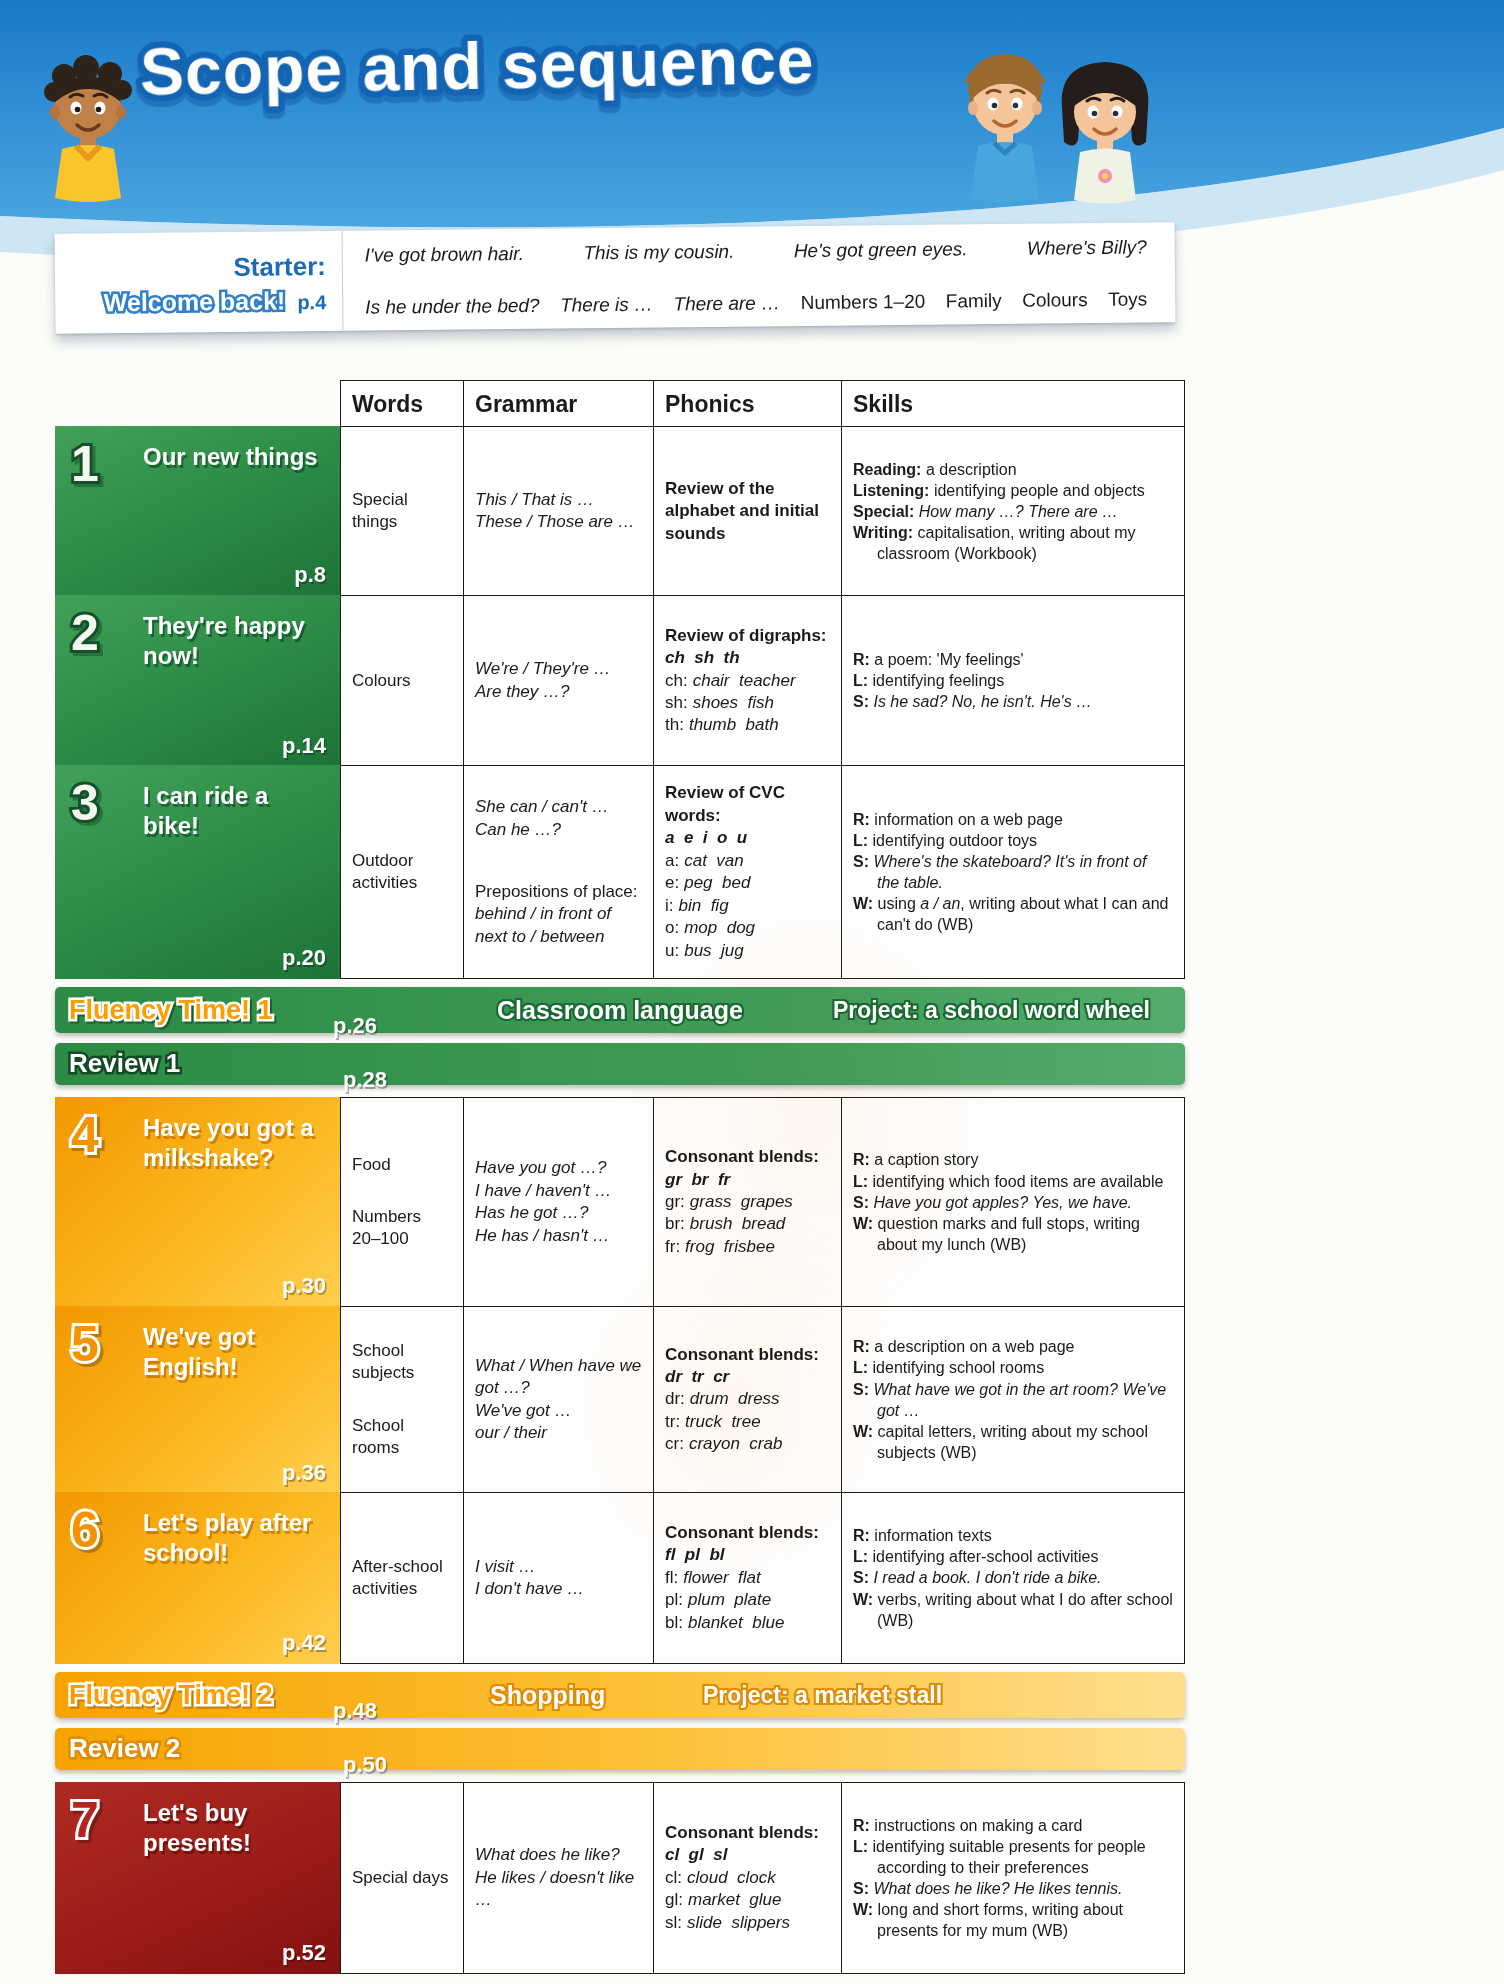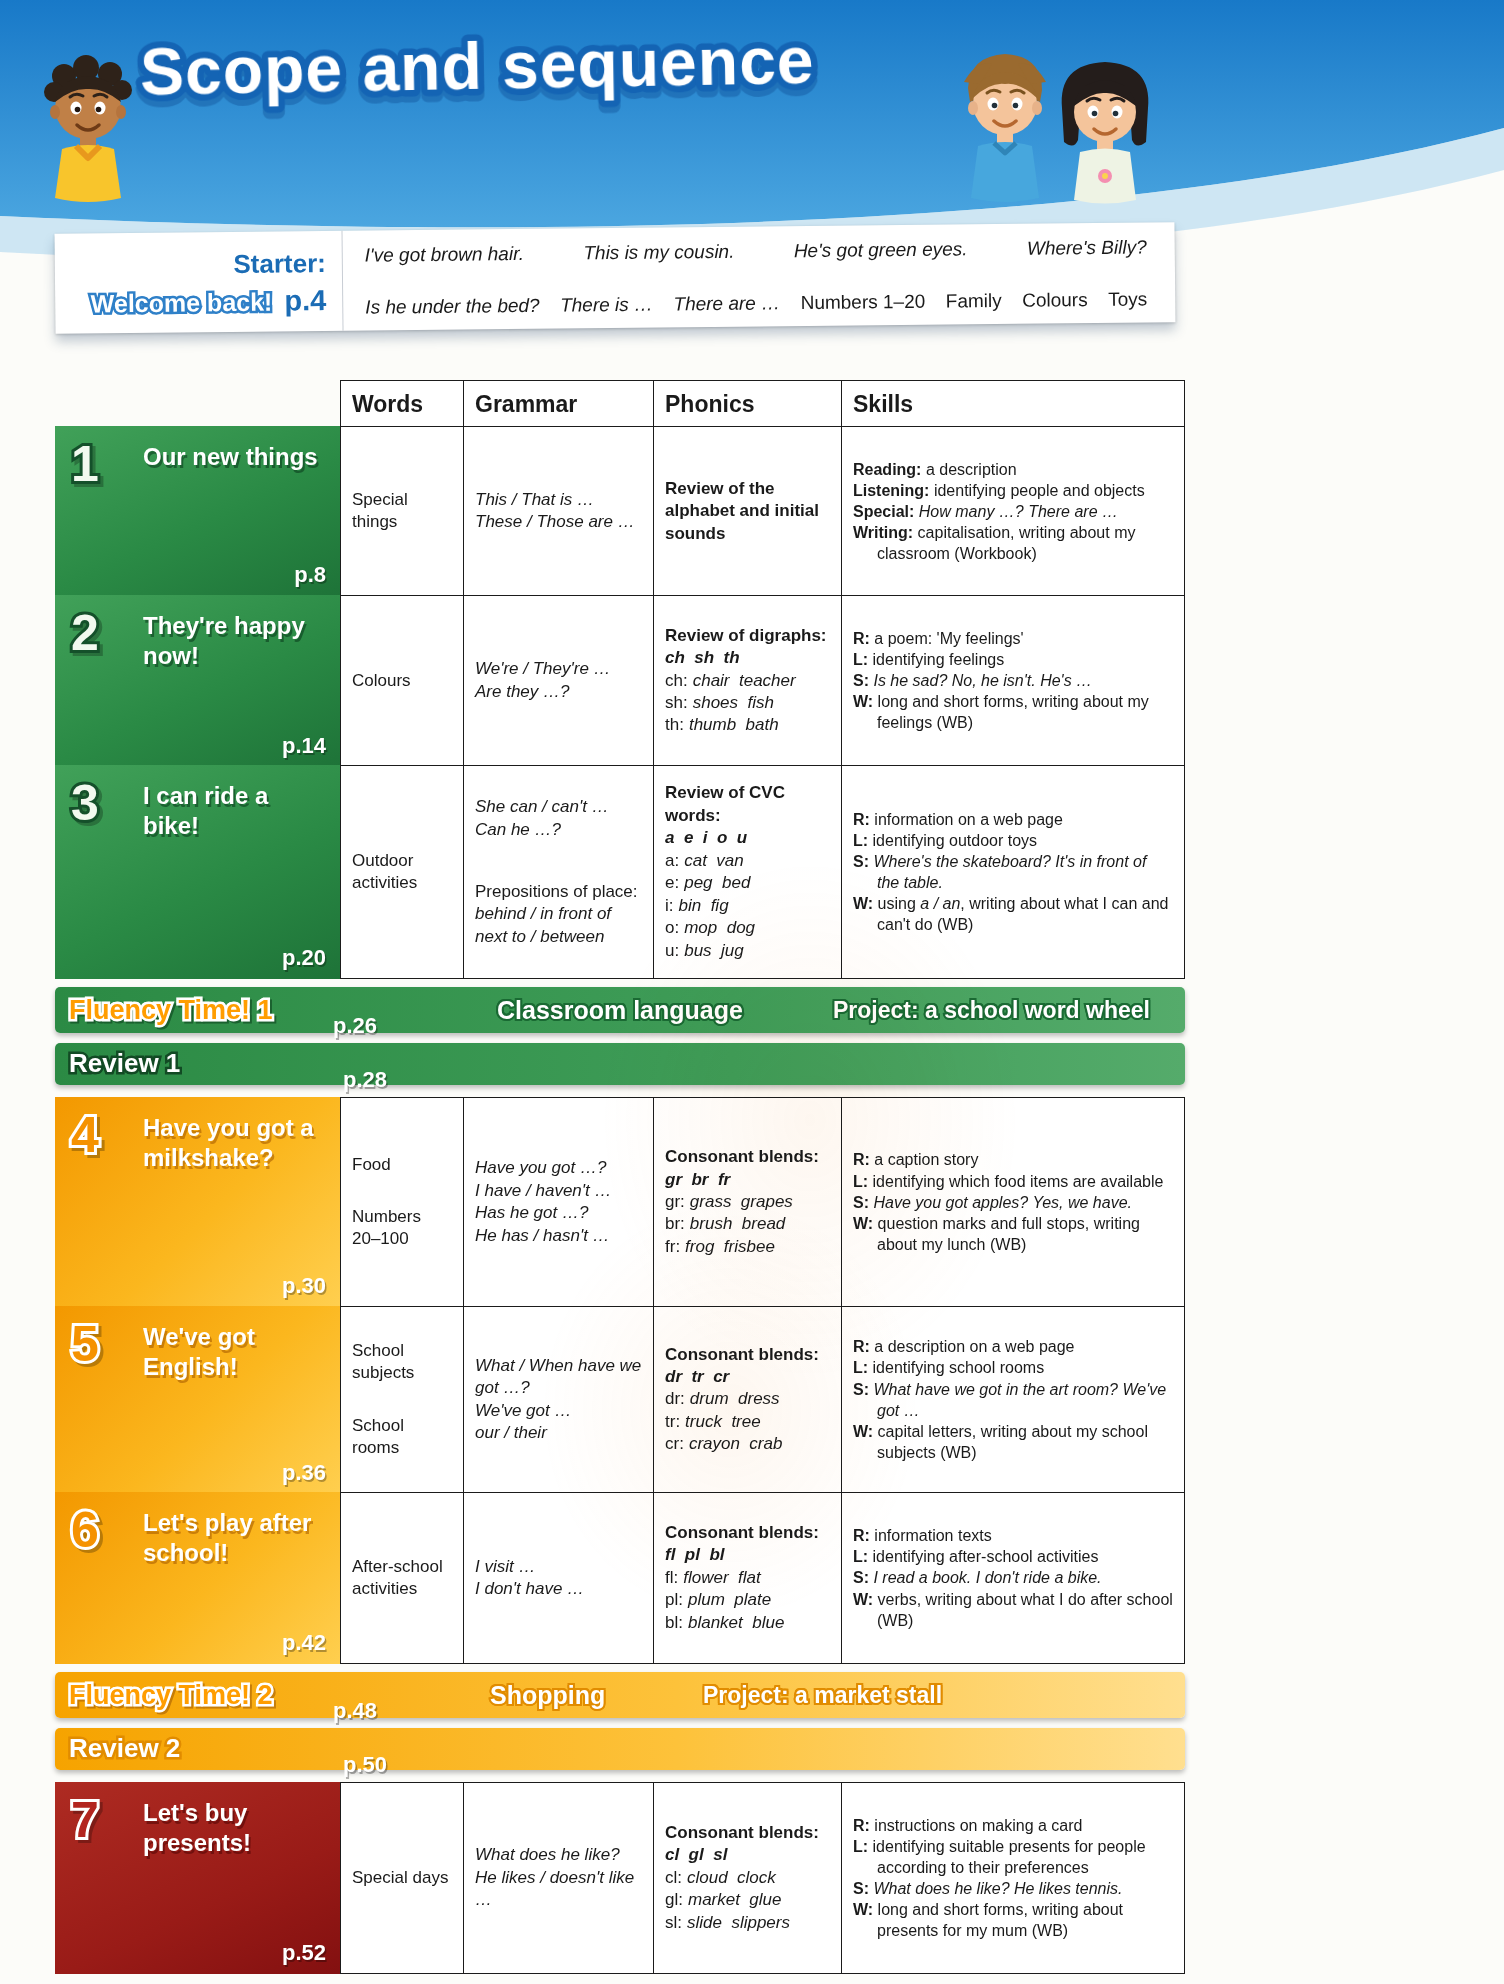--- a/index.html
+++ b/index.html
@@ -30,21 +30,21 @@
   
   .starter { position:absolute; left:55px; top:228px; width:1120px; height:100px; background:#ffffff; z-index:2;
              display:flex; transform:rotate(-0.6deg);
              box-shadow:0 8px 12px rgba(30,60,100,.26), 0 1px 3px rgba(0,0,0,.2); }
   .starter-left { width:288px; padding:10px 16px 8px 10px; border-right:1px solid #c8cdd4;
                   display:flex; flex-direction:column; justify-content:center; gap:5px; text-align:right; }
   .starter-label { color:var(--starter-blue,#1b6cb5); font-size:26px; font-weight:800; }
   .starter-name-row { display:flex; justify-content:flex-end; align-items:baseline; gap:12px; }
   .wb { --oc:#2f80c8; --ow:5px; font-size:25px; }
   .wb .ft { color:#ffffff; }
-  .starter-page { color:var(--starter-blue,#1b6cb5); font-size:29px; font-weight:800; }
+  .starter-page { color:var(--starter-blue,#1b6cb5); font-size:20px; font-weight:800; }
   .starter-right { flex:1; padding:14px 28px 12px 22px; display:flex; flex-direction:column; justify-content:space-between; }
   .s-row { display:flex; justify-content:space-between; align-items:baseline; }
   .s-it { font-style:italic; font-size:19px; }
   .s-pl { font-size:19px; }
 
   
   .tbl { position:absolute; left:55px; top:380px; width:900px; z-index:2; }
   .row { display:flex; width:1130px; position:relative; }
   .collapse { margin-top:-1.6px; }
   .mt8 { margin-top:8px; } .mt10 { margin-top:10px; } .mt12 { margin-top:12px; }
@@ -270,21 +270,20 @@
           <div class="ph-head">Review of digraphs:</div>
           <div class="ph-sub">ch  sh  th</div>
           <div class="ph-line"><span class="ph-key">ch:</span><span class="ph-words">chair  teacher</span></div>
           <div class="ph-line"><span class="ph-key">sh:</span><span class="ph-words">shoes  fish</span></div>
           <div class="ph-line"><span class="ph-key">th:</span><span class="ph-words">thumb  bath</span></div>
         </div>
         <div class="cell c-skill">
           <div class="sl"><b>R:</b><span> a poem: 'My feelings'</span><span class="i"></span><span></span></div>
           <div class="sl"><b>L:</b><span> identifying feelings</span><span class="i"></span><span></span></div>
           <div class="sl"><b>S:</b><span></span><span class="i"> Is he sad? No, he isn't. He's …</span><span></span></div>
-          <div class="sl"><b>W:</b><span> long and short forms, writing about my feelings (WB)</span><span class="i"></span><span></span></div>
         </div>
       </div>
     </div>
 
     <div class="row theme-green collapse" style="height:214px">
       <div class="ulabel">
         <span class="bt num"><span class="st">3</span><span class="ft">3</span></span>
         <div class="utitle">I can ride a bike!</div>
         <div class="upage">p.20</div>
       </div>

